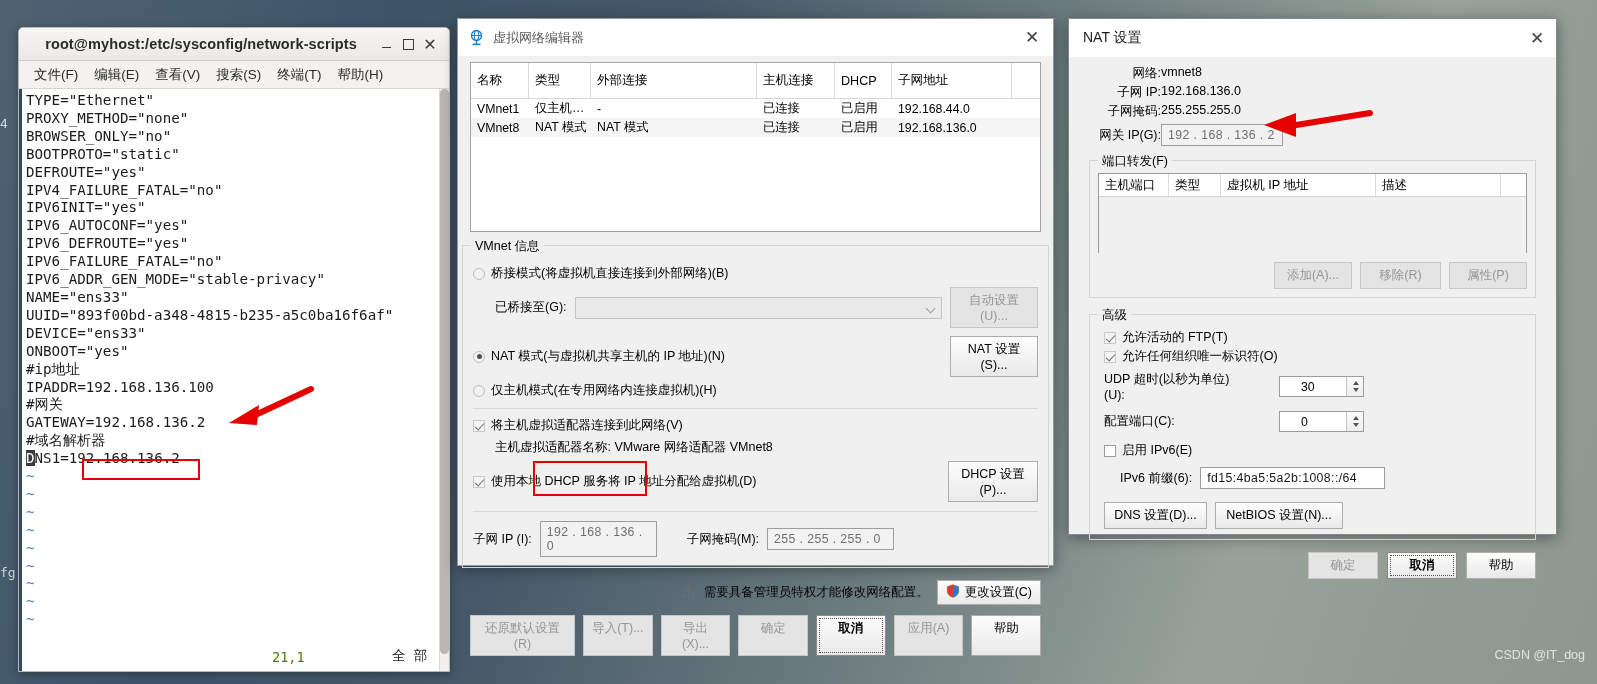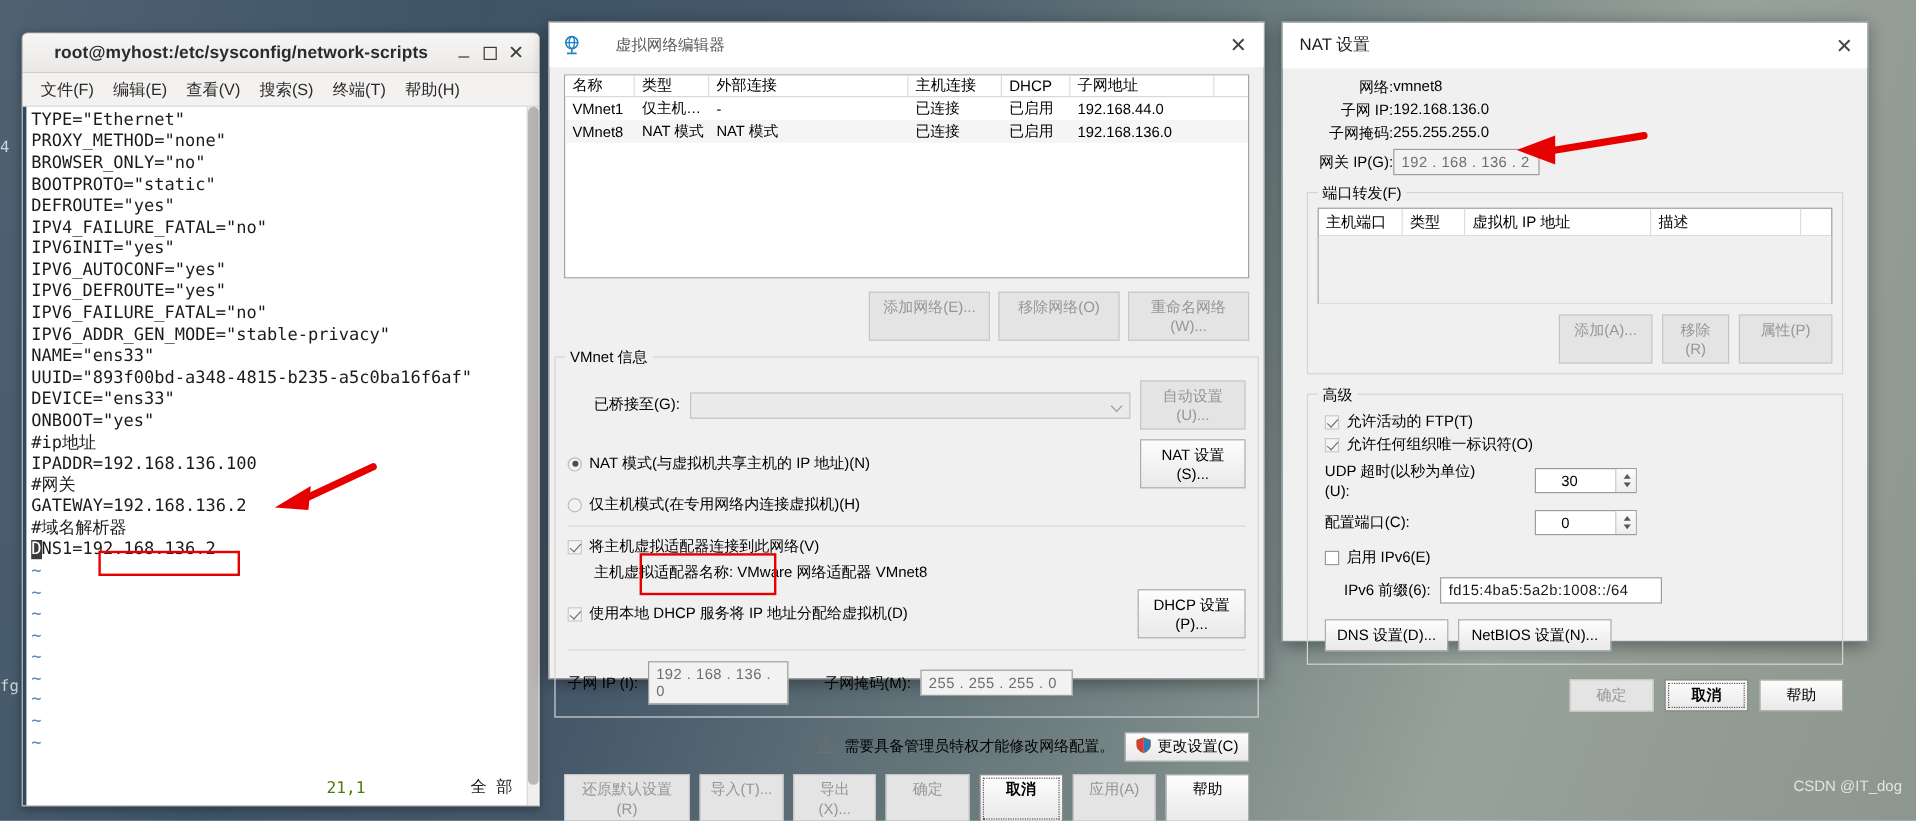--- a/index.html
+++ b/index.html
@@ -53,28 +53,28 @@
   
   .win {
     position:absolute; background:#f0f0f0; border:1px solid #9a9a9a;
     box-shadow:0 3px 14px rgba(0,0,0,.4); font-size:12.5px; color:#000;
   }
   .win-close { width:34px; height:26px; display:flex; align-items:center; justify-content:center;
     font-size:17px; color:#444; cursor:default; }
 
   
   #vmeditor { left:457px; top:18px; width:597px; height:548px; background:#f0f0f0; }
-  #vm-titlebar { display:flex; align-items:center; height:37px; background:#fff; padding:0 4px 0 10px;gap:20px; }
+  #vm-titlebar { display:flex; align-items:center; height:37px; background:#fff; padding:0 4px 0 10px; }
   #vm-icon { width:17px; height:17px; margin-right:8px; position:relative; }
   #vm-title { flex:1; font-size:13px; color:#5a5a5a; }
 
   .vm-table {
     margin:6px 12px 0 12px; background:#fff; border:1px solid #a3a3a3; height:170px; position:relative;
   }
-  .vm-thead { display:flex; height:18px; border-bottom:1px solid #d8d8d8; background:#fff; }
+  .vm-thead { display:flex; height:36px; border-bottom:1px solid #d8d8d8; background:#fff; }
   .vm-th { font-size:12.6px; color:#000; padding:4px 6px; border-right:1px solid #dcdcdc; display:flex; align-items:center; }
   .vm-row { display:flex; height:19px; align-items:center; }
   .vm-row.alt { background:#f5f5f5; }
   .vm-td { font-size:12.3px; color:#000; padding:0 6px; overflow:hidden; white-space:nowrap; }
 
   .btn {
     border:1px solid #adadad; background:linear-gradient(#fdfdfd,#e9e9e9);
     font-size:12.5px; color:#000; padding:4px 8px; text-align:center; cursor:default;
     font-family:"Liberation Sans", sans-serif;
   }
@@ -202,29 +202,28 @@
     <div class="vm-row alt">
       <div class="vm-td" style="width:58px;">VMnet8</div>
       <div class="vm-td" style="width:62px;">NAT 模式</div>
       <div class="vm-td" style="width:166px;">NAT 模式</div>
       <div class="vm-td" style="width:78px;">已连接</div>
       <div class="vm-td" style="width:57px;">已启用</div>
       <div class="vm-td" style="width:120px;">192.168.136.0</div>
     </div>
   </div>
 
-  <div style="display:flex; justify-content:flex-end; gap:7px; margin:11px 12px 0 12px;">
-    <div class="btn disabled" style="width:101px;">添加网络(E)...</div>
-    <div class="btn disabled" style="width:101px;">移除网络(O)</div>
-    <div class="btn disabled" style="width:101px;">重命名网络(W)...</div>
-  </div>
 
   <div class="group" style="margin-top:13px; padding-bottom:10px;">
     <div class="legend">VMnet 信息</div>
 
+    <div class="radio-row">
+      <span class="radio dis"></span>
+      <span class="lbl gray">桥接模式(将虚拟机直接连接到外部网络)(B)</span>
+    </div>
 
     <div style="display:flex; align-items:center; margin:5px 0 8px 22px;">
       <span class="lbl gray">已桥接至(G):</span>
       <div class="combo" style="flex:1; margin:0 8px;">
         <span style="padding-left:5px;"></span>
         <span class="chev"></span>
       </div>
       <div class="btn disabled" style="width:88px;">自动设置(U)...</div>
     </div>
 
@@ -333,21 +332,21 @@
         <div class="vm-th" style="width:70px;">主机端口</div>
         <div class="vm-th" style="width:52px;">类型</div>
         <div class="vm-th" style="width:155px;">虚拟机 IP 地址</div>
         <div class="vm-th" style="width:125px;">描述</div>
         <div class="vm-th" style="flex:1; border-right:none;"></div>
       </div>
       <div style="background:#f0f0f0; height:56px;"></div>
     </div>
     <div style="display:flex; justify-content:flex-end; gap:8px; margin-top:9px;">
       <div class="btn disabled" style="width:78px;">添加(A)...</div>
-      <div class="btn disabled" style="width:56px;">移除(R)</div>
+      <div class="btn disabled" style="width:81px;">移除(R)</div>
       <div class="btn disabled" style="width:78px;">属性(P)</div>
     </div>
   </div>
 
   <div class="group" style="margin:16px 20px 0 20px; padding:12px 8px 10px;">
     <div class="legend">高级</div>
 
     <div class="check-row" style="margin:2px 0 2px 6px;">
       <span class="cbox on dis"></span>
       <span class="lbl gray">允许活动的 FTP(T)</span>

